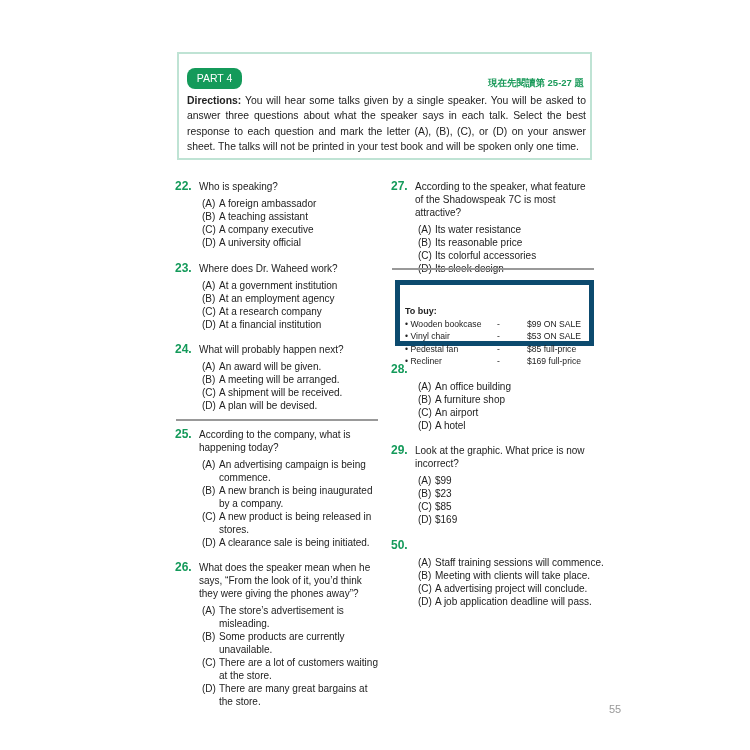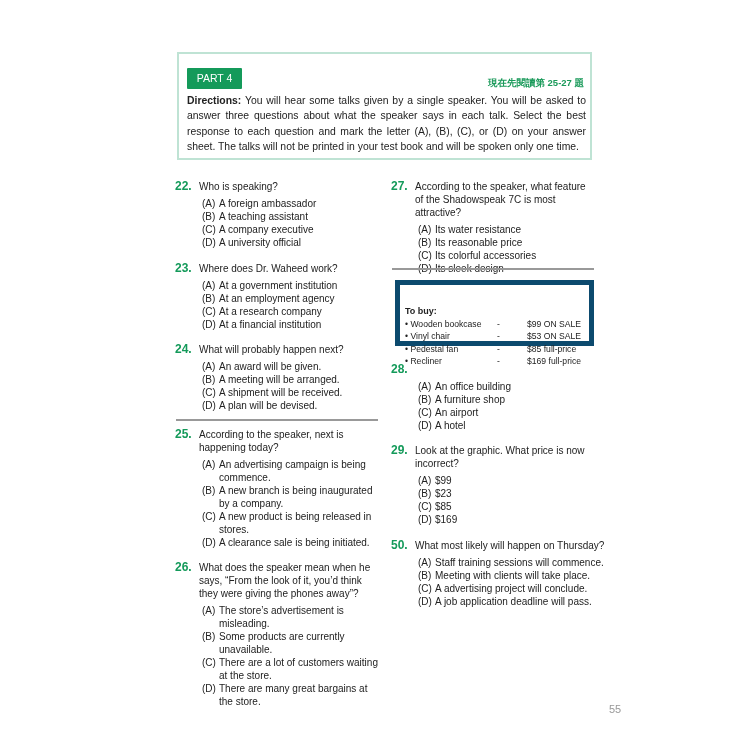--- a/index.html
+++ b/index.html
@@ -4,21 +4,21 @@
 <style>
   html, body { margin: 0; padding: 0; background: #ffffff; }
   body { width: 750px; height: 750px; position: relative; overflow: hidden;
          font-family: "Liberation Sans", sans-serif; color: #222; }
   .directions-box {
     position: absolute; left: 177px; top: 52px; width: 415px; height: 108px;
     border: 2px solid #bfe3d4; box-sizing: border-box; background: #fff;
   }
   .part-badge {
     position: absolute; left: 8px; top: 14px; width: 55px; height: 21px;
-    background: #149a5a; color: #fff; border-radius: 1px;
+    background: #149a5a; color: #fff; border-radius: 8px;
     font-size: 10.5px; line-height: 21px; text-align: center;
   }
   .cn-note {
     position: absolute; right: 6px; top: 23px; color: #1a9a5a;
     font-size: 9.5px; font-weight: bold;
   }
   .directions-text {
     position: absolute; left: 8px; top: 39px; width: 399px;
     font-size: 10.4px; line-height: 15.3px; text-align: justify; color: #222;
   }
@@ -126,21 +126,21 @@
         <span class="opt-text">A plan will be devised.</span>
       </div>
   </div>
 </div>
 
 <div class="rule" style="left:176px; top:419px; width:202px;"></div>
 
 <div class="q" style="left:175px; top:428px; width:205px;">
   <div class="q-head">
       <span class="q-num">25.</span>
-      <span class="q-text">According to the speaker, next is happening today?</span>
+      <span class="q-text">According to the company, what is happening today?</span>
     </div>
   <div class="opts">
     <div class="opt">
         <span class="opt-letter">(A)</span>
         <span class="opt-text">An advertising campaign is being commence.</span>
       </div>
     <div class="opt">
         <span class="opt-letter">(B)</span>
         <span class="opt-text">A new branch is being inaugurated by a company.</span>
       </div>
@@ -276,21 +276,20 @@
     <div class="opt">
         <span class="opt-letter">(D)</span>
         <span class="opt-text">$169</span>
       </div>
   </div>
 </div>
 
 <div class="q" style="left:391px; top:539px; width:215px;">
   <div class="q-head">
       <span class="q-num">50.</span>
-      <span class="q-text">What most likely will happen on Thursday?</span>
     </div>
   <div class="opts">
     <div class="opt">
         <span class="opt-letter">(A)</span>
         <span class="opt-text">Staff training sessions will commence.</span>
       </div>
     <div class="opt">
         <span class="opt-letter">(B)</span>
         <span class="opt-text">Meeting with clients will take place.</span>
       </div>

